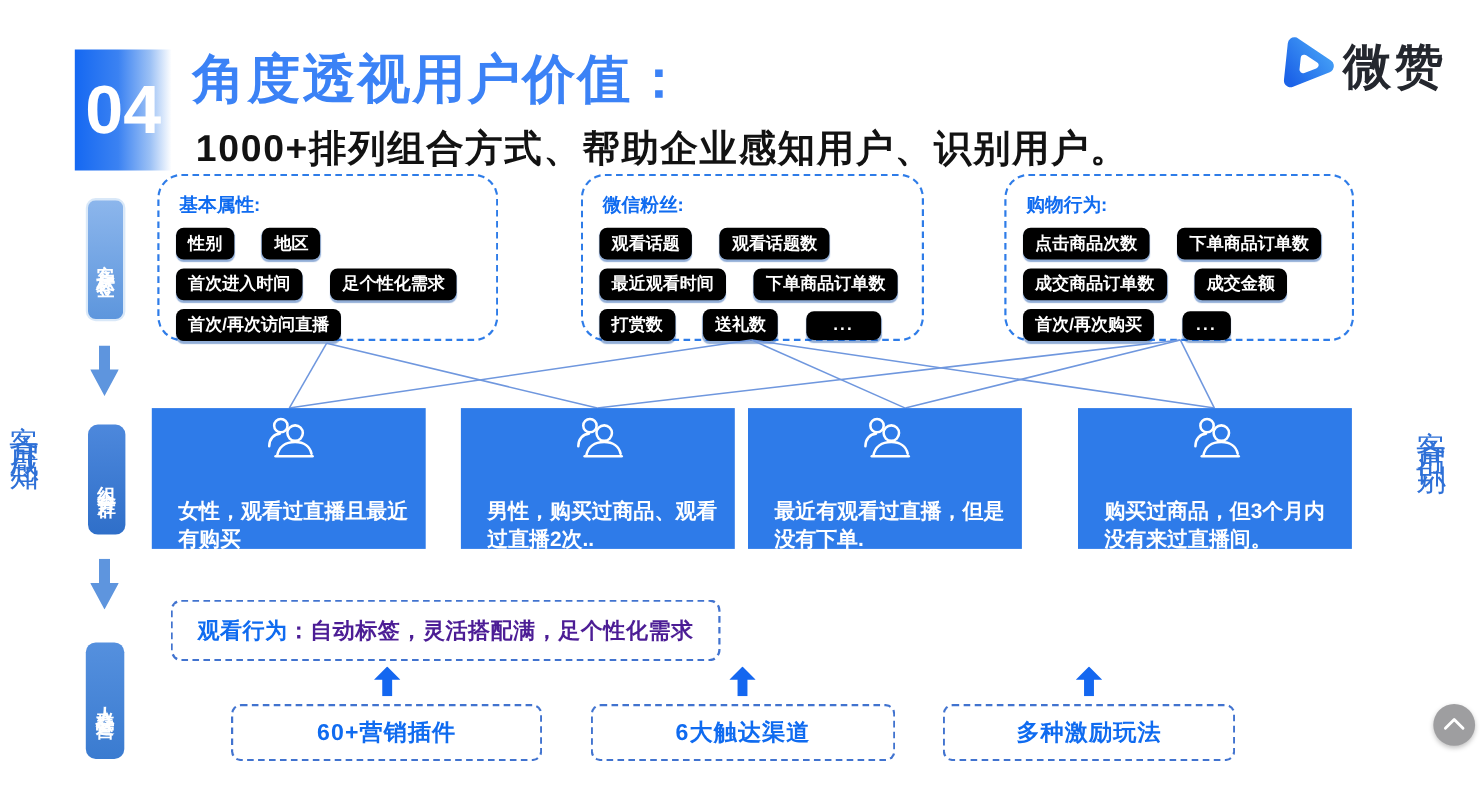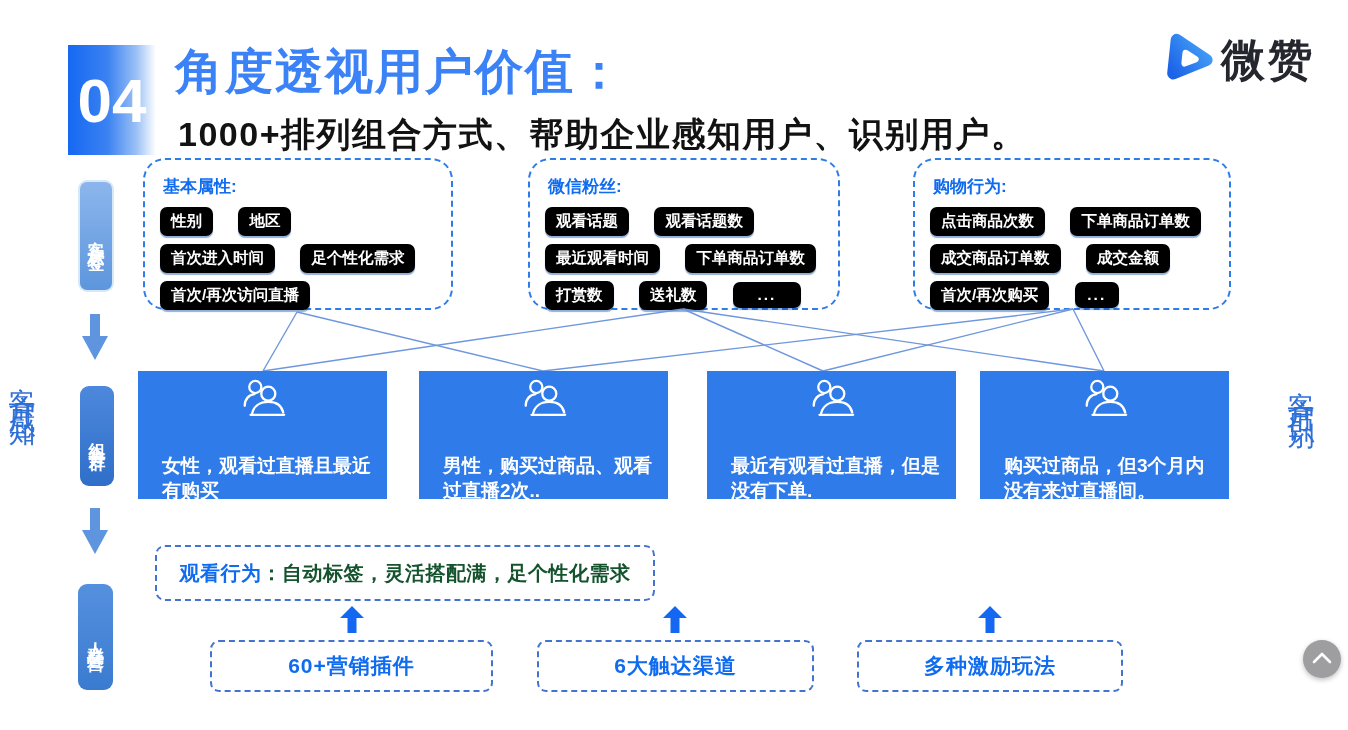--- a/index.html
+++ b/index.html
@@ -42,31 +42,31 @@
   .side-label { position:absolute; writing-mode:vertical-rl; text-orientation:upright;
     color:#2e70d7; font-size:27px; font-weight:500; letter-spacing:8px; }
   #side-left  { left:4px;  top:366px; }
   #side-right { left:1283px; top:370px; }
 
   
   .connectors { position:absolute; left:0; top:300px; }
 
   
   .segment { position:absolute; top:371px; width:249px; height:128px; background:#2e7be9; color:#fff; }
-  #seg-1 { left:138px; } #seg-2 { left:419px; } #seg-3 { left:707px;padding-left:31px; } #seg-4 { left:980px; }
+  #seg-1 { left:138px; } #seg-2 { left:419px; } #seg-3 { left:680px;padding-left:31px; } #seg-4 { left:980px; }
   .seg-icon { position:absolute; top:6px; left:50%; transform:translateX(-50%); }
   .seg-text { position:absolute; left:24px; right:16px; top:62px; font-size:19px; font-weight:600; line-height:1.32;margin-top:20px; }
 
   
   .method { position:absolute; top:545px; height:56px; border:2px dashed #4173cf; border-radius:10px;
     display:flex; align-items:center; justify-content:center; font-size:20px; letter-spacing:0.5px; }
   #method-1 { left:155px; width:500px; }
   #method-2 { left:705px; width:495px; }
   .method-label { color:#0f6bf0; font-weight:800; }
-  .method-desc  { color:#14532d; font-weight:600; }
+  .method-desc  { color:#4c1d95; font-weight:600; }
 
   
   .up-arrow { position:absolute; top:606px; }
   #up-1 { left:340px; } #up-2 { left:663px; } #up-3 { left:978px; }
   .capability { position:absolute; top:640px; height:52px; border:2px dashed #4173cf; border-radius:9px;
     display:flex; align-items:center; justify-content:center; color:#0f6bf0; font-weight:800; font-size:21px; letter-spacing:1px; }
   #cap-1 { left:210px; width:283px; }
   #cap-2 { left:537px; width:277px; }
   #cap-3 { left:857px; width:266px; }
 

